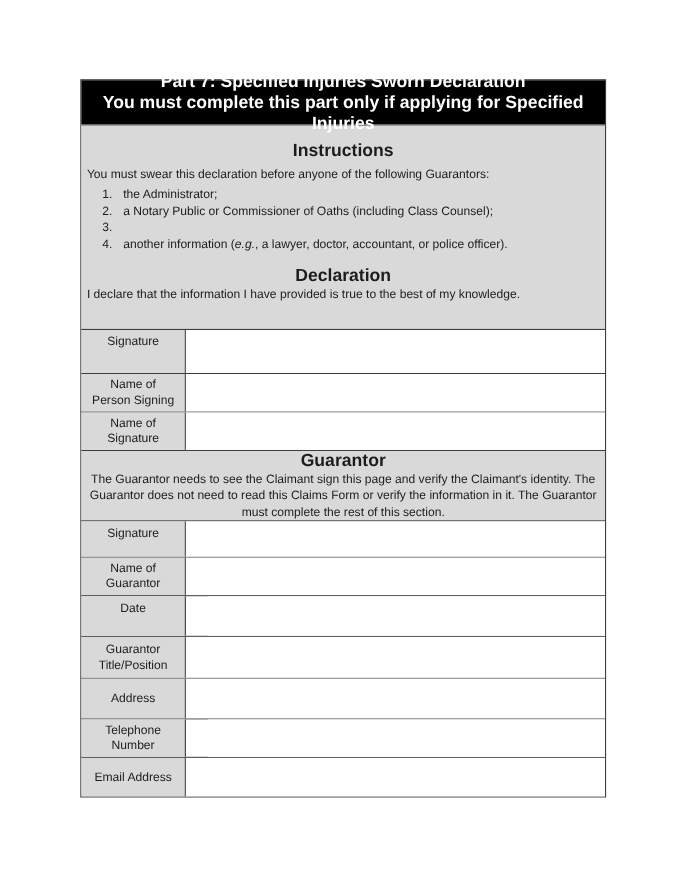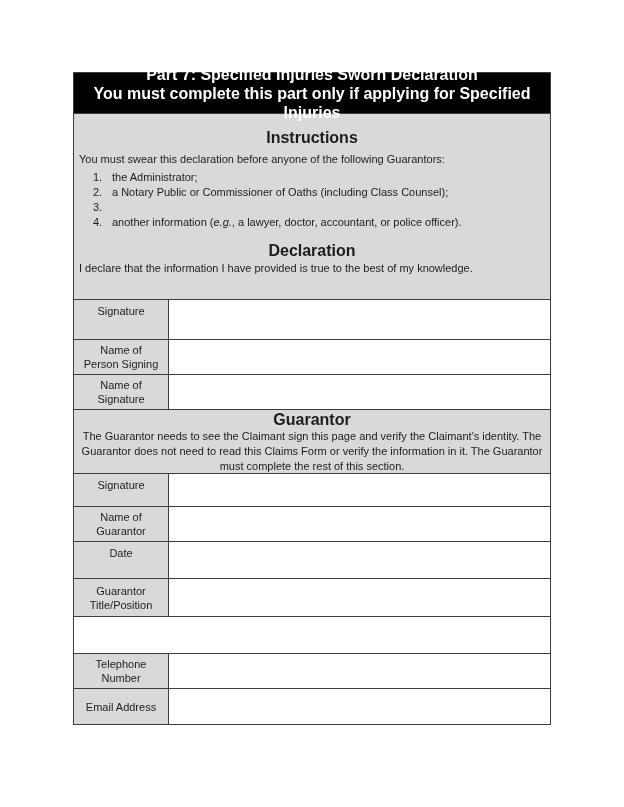--- a/index.html
+++ b/index.html
@@ -119,20 +119,21 @@
   <div class="row label-top" style="height:37px;gap:20px;">
     <div class="label">Date</div>
     <div class="value"></div>
   </div>
   <div class="row" style="height:38px;">
     <div class="label">Guarantor
 Title/Position</div>
     <div class="value"></div>
   </div>
   <div class="row" style="height:37px;">
+    <div class="label">Address</div>
     <div class="value"></div>
   </div>
   <div class="row" style="height:35px;gap:20px;">
     <div class="label">Telephone
 Number</div>
     <div class="value"></div>
   </div>
   <div class="row" style="height:36px;">
     <div class="label">Email Address</div>
     <div class="value"></div>

